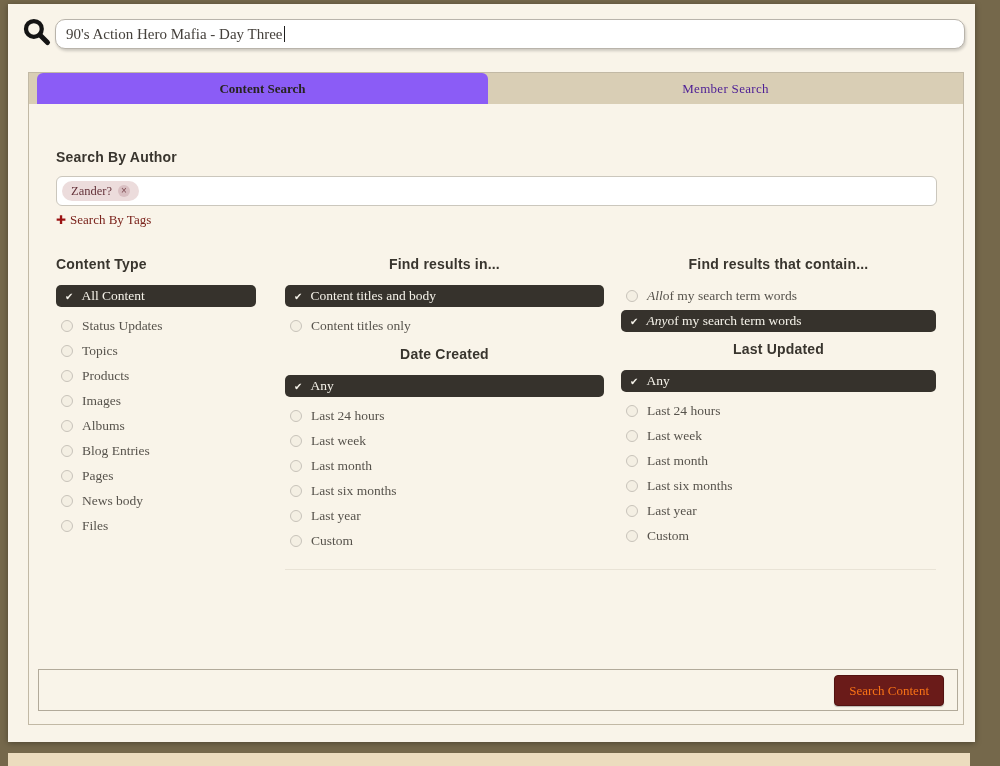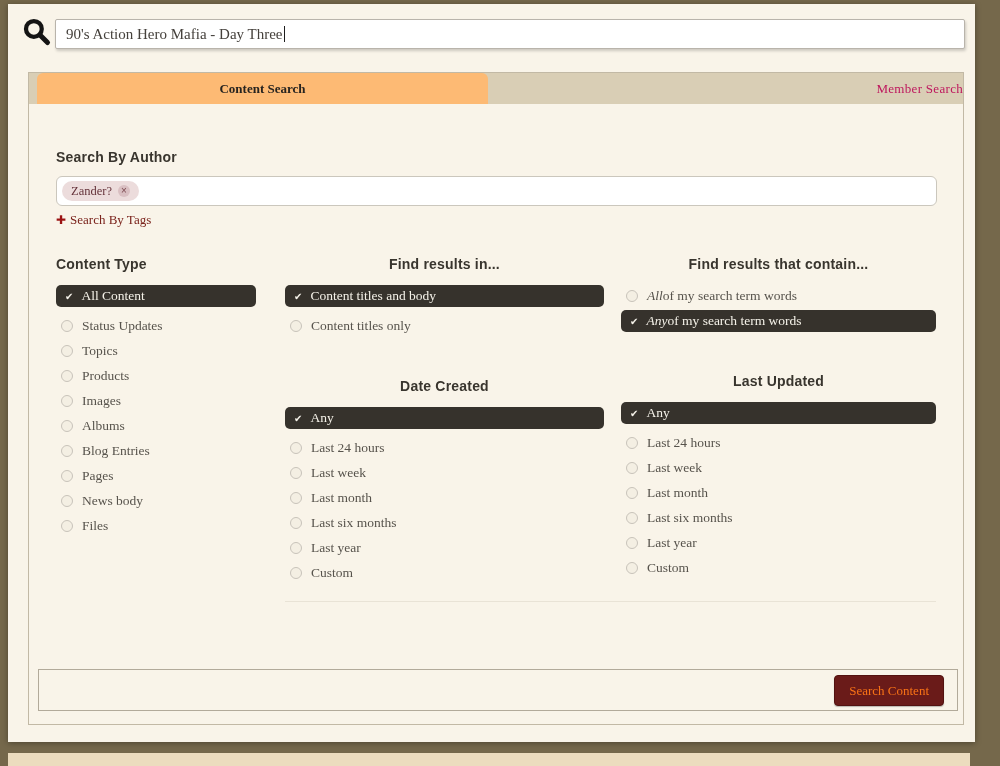--- a/index.html
+++ b/index.html
@@ -18,42 +18,42 @@
   .modal {
     position:absolute; left:8px; top:4px; width:967px; height:738px;
     background:#f9f4e9;
     box-shadow:0 1px 6px rgba(0,0,0,.35);
   }
   
   .search-row { position:absolute; left:0; top:0; width:100%; height:60px; }
   .search-glass { position:absolute; left:14px; top:13px; width:30px; height:30px; }
   .search-input {
     position:absolute; left:47px; top:15px; width:910px; height:30px;
-    background:#ffffff; border:1px solid #b9b4ab; border-radius:2px;
+    background:#ffffff; border:1px solid #b9b4ab; border-radius:10px;
     box-shadow:1px 2px 3px rgba(0,0,0,.18);
     font-size:15px; color:#45413c; line-height:28px; padding:0 10px;
     white-space:nowrap; overflow:hidden;
   }
   .caret { display:inline-block; width:1px; height:16px; background:#1d1d1d; margin-left:1px; vertical-align:-3px; }
 
   
   .panel {
     position:absolute; left:20px; top:68px; width:936px; height:653px;
     background:#f9f4e9; border:1px solid #c2b9a5;
   }
   .tabbar { display:flex; height:31px; background:#d9ceb5; }
   .tab-spacer { width:8px; }
   .tab {
     height:31px; line-height:31px; text-align:center; font-size:13px; cursor:default;
   }
   .tab.active {
-    width:451px; background:#fdba74; border-radius:6px 6px 0 0;
+    width:451px; background:#8b5cf6; border-radius:6px 6px 0 0;
     font-weight:bold; color:#272420;
   }
-  .tab.inactive { flex:1; color:#be185d; letter-spacing:.3px;text-align:right; }
+  .tab.inactive { flex:1; color:#4c1d95; letter-spacing:.3px; }
 
   .panel-body { padding:45px 27px 0 27px; }
 
   .section-label {
     font-family:"Liberation Sans", sans-serif; font-weight:bold;
     font-size:14px; color:#39352e; letter-spacing:.2px;
   }
   .author-input {
     margin-top:11px; height:30px; width:881px;
     background:#ffffff; border:1px solid #cbc7bd; border-radius:6px;
@@ -71,21 +71,21 @@
   }
   .tags-link { margin-top:6px; font-size:13px; color:#7a221b; }
   .tags-link .plus-glyph { color:#9b1313; font-size:12px; margin-right:4px; }
 
   .columns { display:flex; margin-top:27px;gap:6px; }
   .col-1 { width:200px; margin-right:23px; }
   .right-wrap { flex:1;text-align:center; }
   .right-cols { display:flex; }
   .col-2 { width:319px; margin-right:17px; }
   .col-3 { flex:1; }
-  .group + .group { margin-top:40px; }
+  .group + .group { margin-top:8px; }
   .group-label-wrap { margin-bottom:12px; }
 
   .option {
     display:flex; align-items:center; height:22px; margin-bottom:3px;
     font-size:13.5px; color:#57534c; padding-left:5px; cursor:default;
   }
   .option .check { display:none; }
   .option .radio {
     flex:none; width:12px; height:12px; border:1px solid #c8c3ba;
     border-radius:50%; margin-right:9px; background:#f4efe3;

